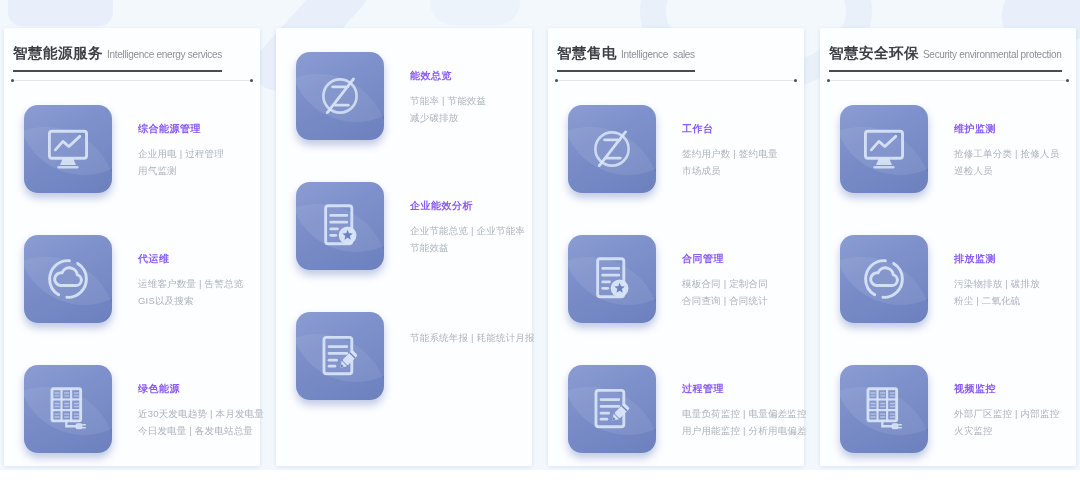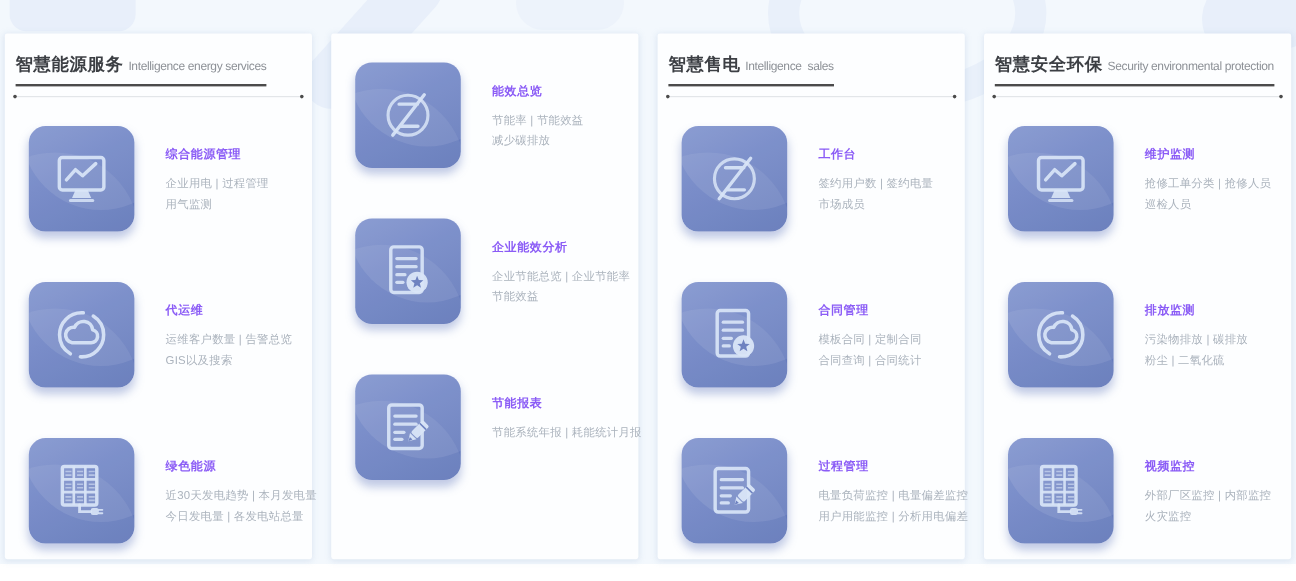--- a/index.html
+++ b/index.html
@@ -152,21 +152,20 @@
                 <line x1="19" y1="44" x2="26" y2="44" stroke="#d9e5f7" stroke-width="3.2" stroke-linecap="round" opacity=".92"></line>
                 <g transform="rotate(45 40 38)">
                   <rect x="35.5" y="24" width="9" height="17" rx="1.8" fill="#d9e5f7" opacity=".95"></rect>
                   <line x1="35.5" y1="28.5" x2="44.5" y2="28.5" stroke="#6e82c0" stroke-width="1.6"></line>
                   <path d="M35.5 42 H44.5 L40 49 Z" fill="#d9e5f7" opacity=".95"></path>
                   <path d="M38.2 44.9 L40 49 L41.8 44.9 Z" fill="#6e82c0"></path>
                 </g>
               </svg>
             </div>
             <div class="txt">
-              <div class="t">节能报表</div>
               <div class="l">节能系统年报 | 耗能统计月报</div>
             </div>
           </div>
         </div>
       </section>
       <section class="panel">
         <div class="head"><span class="head-text"><span class="cn">智慧售电</span><span class="en">Intelligence  sales</span></span><i class="dot dot-l"></i><i class="dot dot-r"></i></div>
         <div class="items">
           <div class="item">
             <div class="tile">

